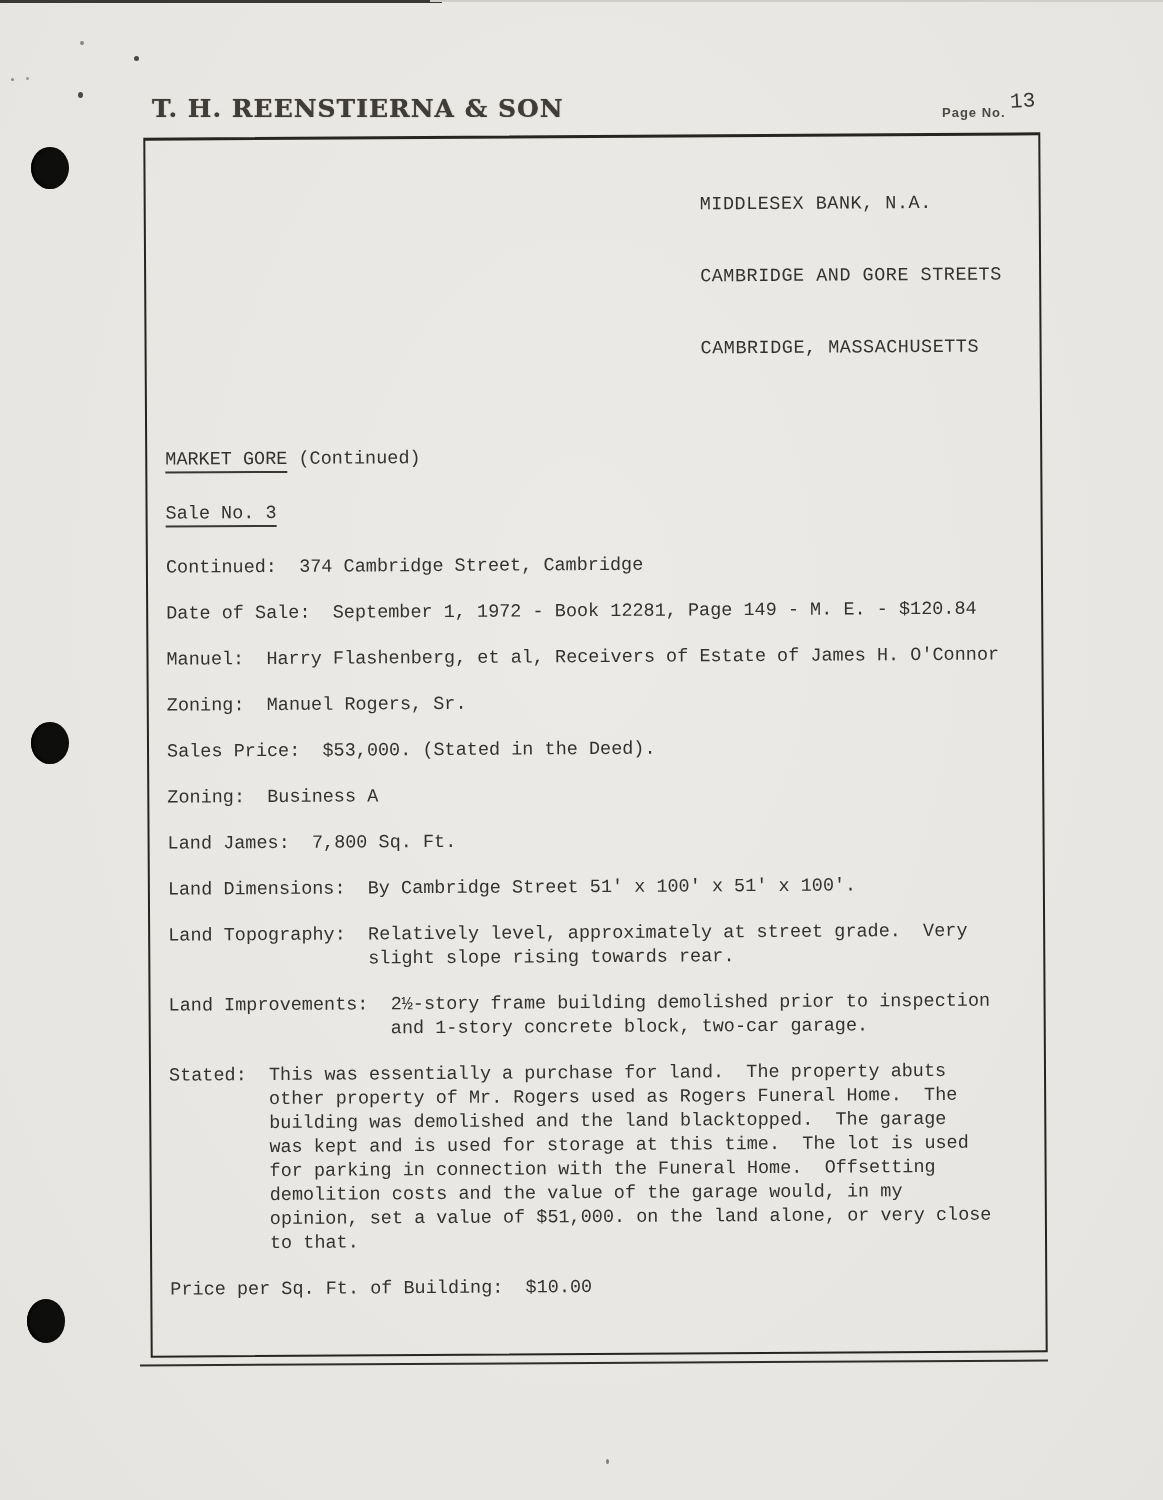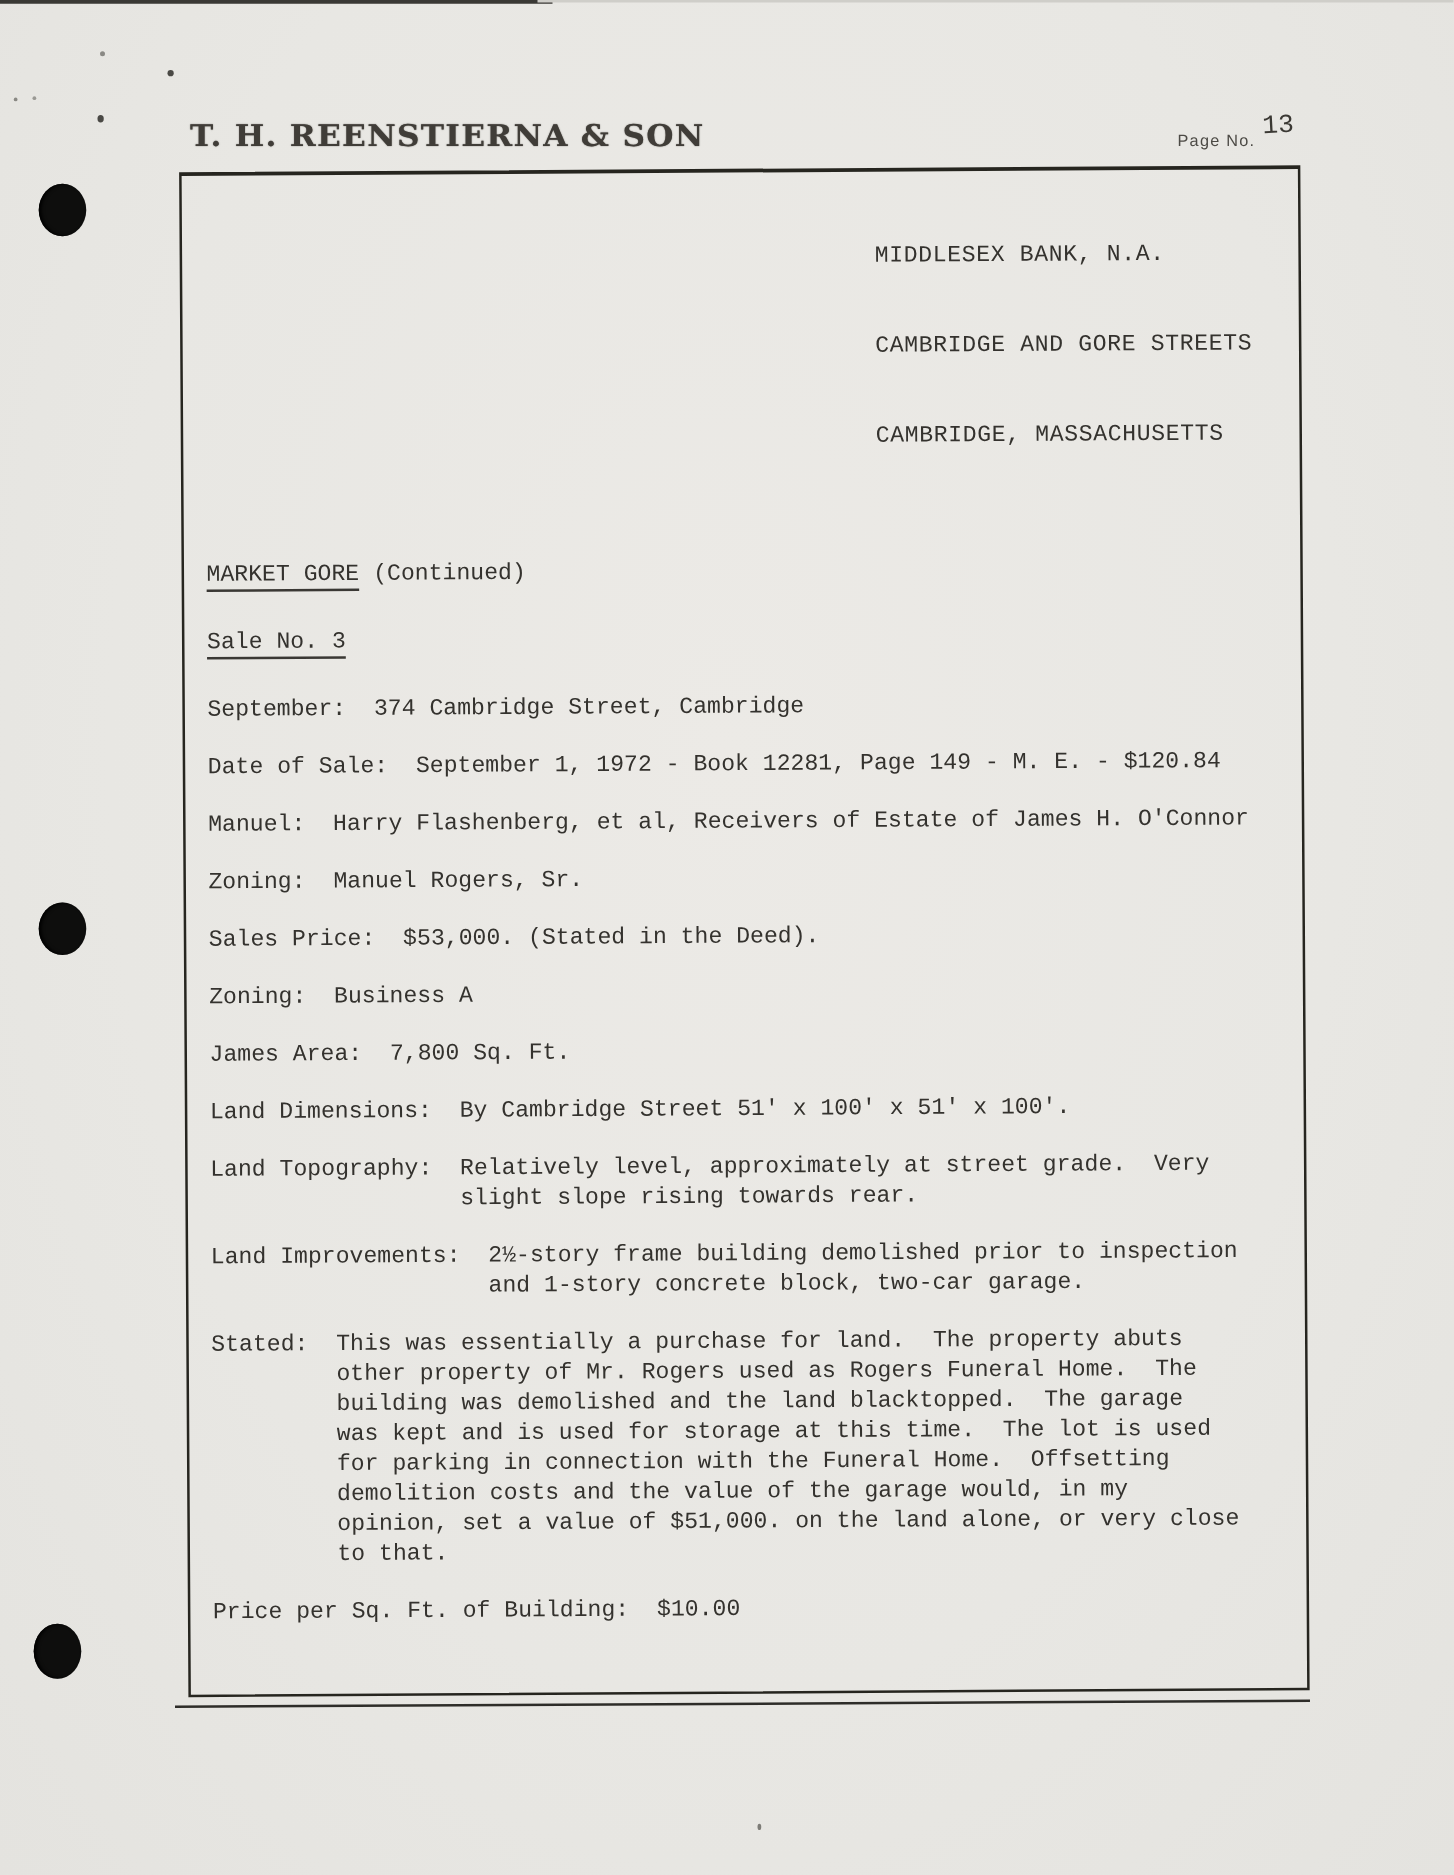--- a/index.html
+++ b/index.html
@@ -34,21 +34,21 @@
   .firm-name {
     position:absolute; left:152px; top:94px;
     font-family:"DejaVu Serif", serif;
     font-weight:bold; font-size:25px; letter-spacing:1px;
     color:#403d38; transform:scaleY(0.96);
     text-shadow:0 0 1px #55524c;
   }
   .page-no-label {
     position:absolute; left:942px; top:105px;
     font-family:"Liberation Sans", sans-serif;
-    font-weight:normal; font-size:13px; letter-spacing:1px;
+    font-weight:bold; font-size:13px; letter-spacing:1px;
     color:#4c4a45;
   }
   .page-no-value {
     position:absolute; left:1010px; top:90px;
     font-size:21px; color:#3b3934;
     transform:rotate(-3deg);
   }
 
   
   .doc-box {
@@ -108,21 +108,21 @@
         <div>CAMBRIDGE, MASSACHUSETTS</div>
       </div>
 
       <div class="heading"><span class="underlined">MARKET GORE</span><span> (Continued)</span></div>
 
       <div class="sale-no"><span class="underlined">Sale No. 3</span></div>
 
       <div class="rows">
 
         <div class="field-row">
-          <span class="field-label">September:  </span>
+          <span class="field-label">Continued:  </span>
           <span class="field-value">374 Cambridge Street, Cambridge</span>
         </div>
 
         <div class="field-row">
           <span class="field-label">Date of Sale:  </span>
           <span class="field-value">September 1, 1972 - Book 12281, Page 149 - M. E. - $120.84</span>
         </div>
 
         <div class="field-row">
           <span class="field-label">Manuel:  </span>
@@ -138,21 +138,21 @@
           <span class="field-label">Sales Price:  </span>
           <span class="field-value">$53,000. (Stated in the Deed).</span>
         </div>
 
         <div class="field-row">
           <span class="field-label">Zoning:  </span>
           <span class="field-value">Business A</span>
         </div>
 
         <div class="field-row">
-          <span class="field-label">James Area:  </span>
+          <span class="field-label">Land James:  </span>
           <span class="field-value">7,800 Sq. Ft.</span>
         </div>
 
         <div class="field-row">
           <span class="field-label">Land Dimensions:  </span>
           <span class="field-value">By Cambridge Street 51' x 100' x 51' x 100'.</span>
         </div>
 
         <div class="field-row">
           <span class="field-label">Land Topography:  </span>

